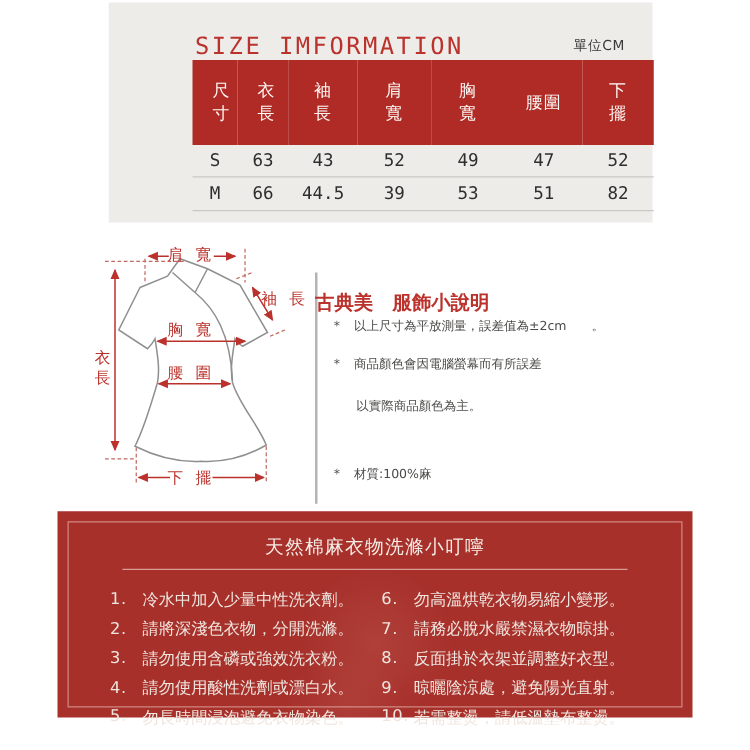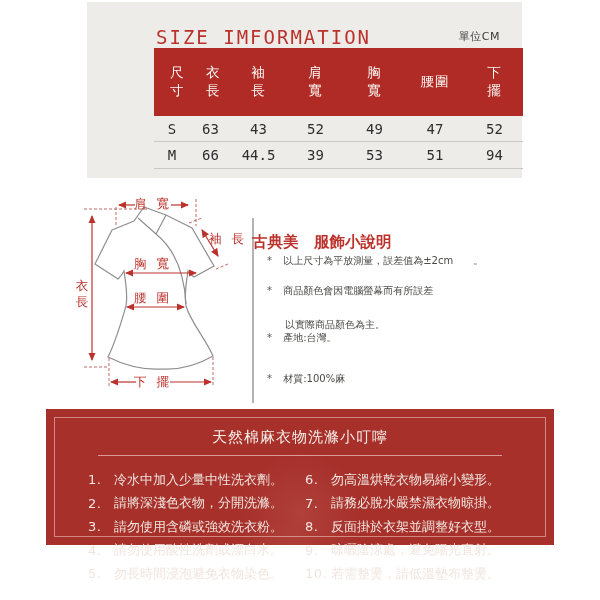--- a/index.html
+++ b/index.html
@@ -31,21 +31,21 @@
   .diagram .lbl{fill:#bb322c;font-size:12.5px;letter-spacing:3px;}
   .diagram .lblv{fill:#bb322c;font-size:12.5px;}
   .notes-title{
     position:absolute;left:252px;top:232px;width:301px;
     color:#bb322c;font-size:15.5px;font-weight:bold;white-space:nowrap;font-family:Liberation Serif, serif;
   }
   .note-line{position:absolute;font-size:10px;color:#4b4a48;white-space:nowrap;}
   .note-star{display:inline-block;width:13px;color:#555;}
   
   .wash-box{
-    position:absolute;left:46px;top:409px;width:508px;height:136px;background:#a7302b;
+    position:absolute;left:46px;top:409px;width:508px;height:165px;background:#a7302b;
     background-image:
       radial-gradient(circle 60px at 255px 105px, rgba(255,205,185,0.10), rgba(255,205,185,0) 61px),
       radial-gradient(circle 48px at 230px 160px, rgba(255,205,185,0.08), rgba(255,205,185,0) 49px);
   }
   .wash-border{position:absolute;inset:8px;border:1px solid rgba(243,210,200,0.55);pointer-events:none;}
   .wash-title{
     position:absolute;left:0;top:19px;width:100%;text-align:center;
     color:#f5ece5;font-size:15px;letter-spacing:1px;white-space:nowrap;
   }
   .wash-divider{position:absolute;left:52px;right:52px;top:46px;height:1px;background:rgba(243,215,205,0.65);}
@@ -94,21 +94,21 @@
           <td>47</td>
           <td>52</td>
         </tr>
         <tr style="height:27px">
           <td>M</td>
           <td>66</td>
           <td>44.5</td>
           <td>39</td>
           <td>53</td>
           <td>51</td>
-          <td>94</td>
+          <td>82</td>
         </tr>
       </tbody>
     </table>
   </div>
 
   <svg class="diagram" width="215" height="225" viewBox="50 185 215 225">
     <defs>
       <marker id="arr" viewBox="0 0 8 8" refX="7" refY="4" markerWidth="7" markerHeight="7" orient="auto-start-reverse">
         <path d="M0,0.5 L8,4 L0,7.5 Z" fill="#bb322c"></path>
       </marker>
@@ -169,24 +169,20 @@
     <span class="note-star">*</span>
     <span>以上尺寸為平放測量，誤差值為±2cm　　。</span>
   </div>
   <div class="note-line" style="left:267px;top:284px">
     <span class="note-star">*</span>
     <span>商品顏色會因電腦螢幕而有所誤差</span>
   </div>
   <div class="note-line" style="left:285px;top:318px">
     <span>以實際商品顏色為主。</span>
   </div>
-  <div class="note-line" style="left:267px;top:331px">
-    <span class="note-star">*</span>
-    <span>產地:台灣。</span>
-  </div>
   <div class="note-line" style="left:267px;top:372px">
     <span class="note-star">*</span>
     <span>材質:100%麻</span>
   </div>
 
   <div class="wash-box">
     <div class="wash-border"></div>
     <div class="wash-title">天然棉麻衣物洗滌小叮嚀</div>
     <div class="wash-divider"></div>
 

